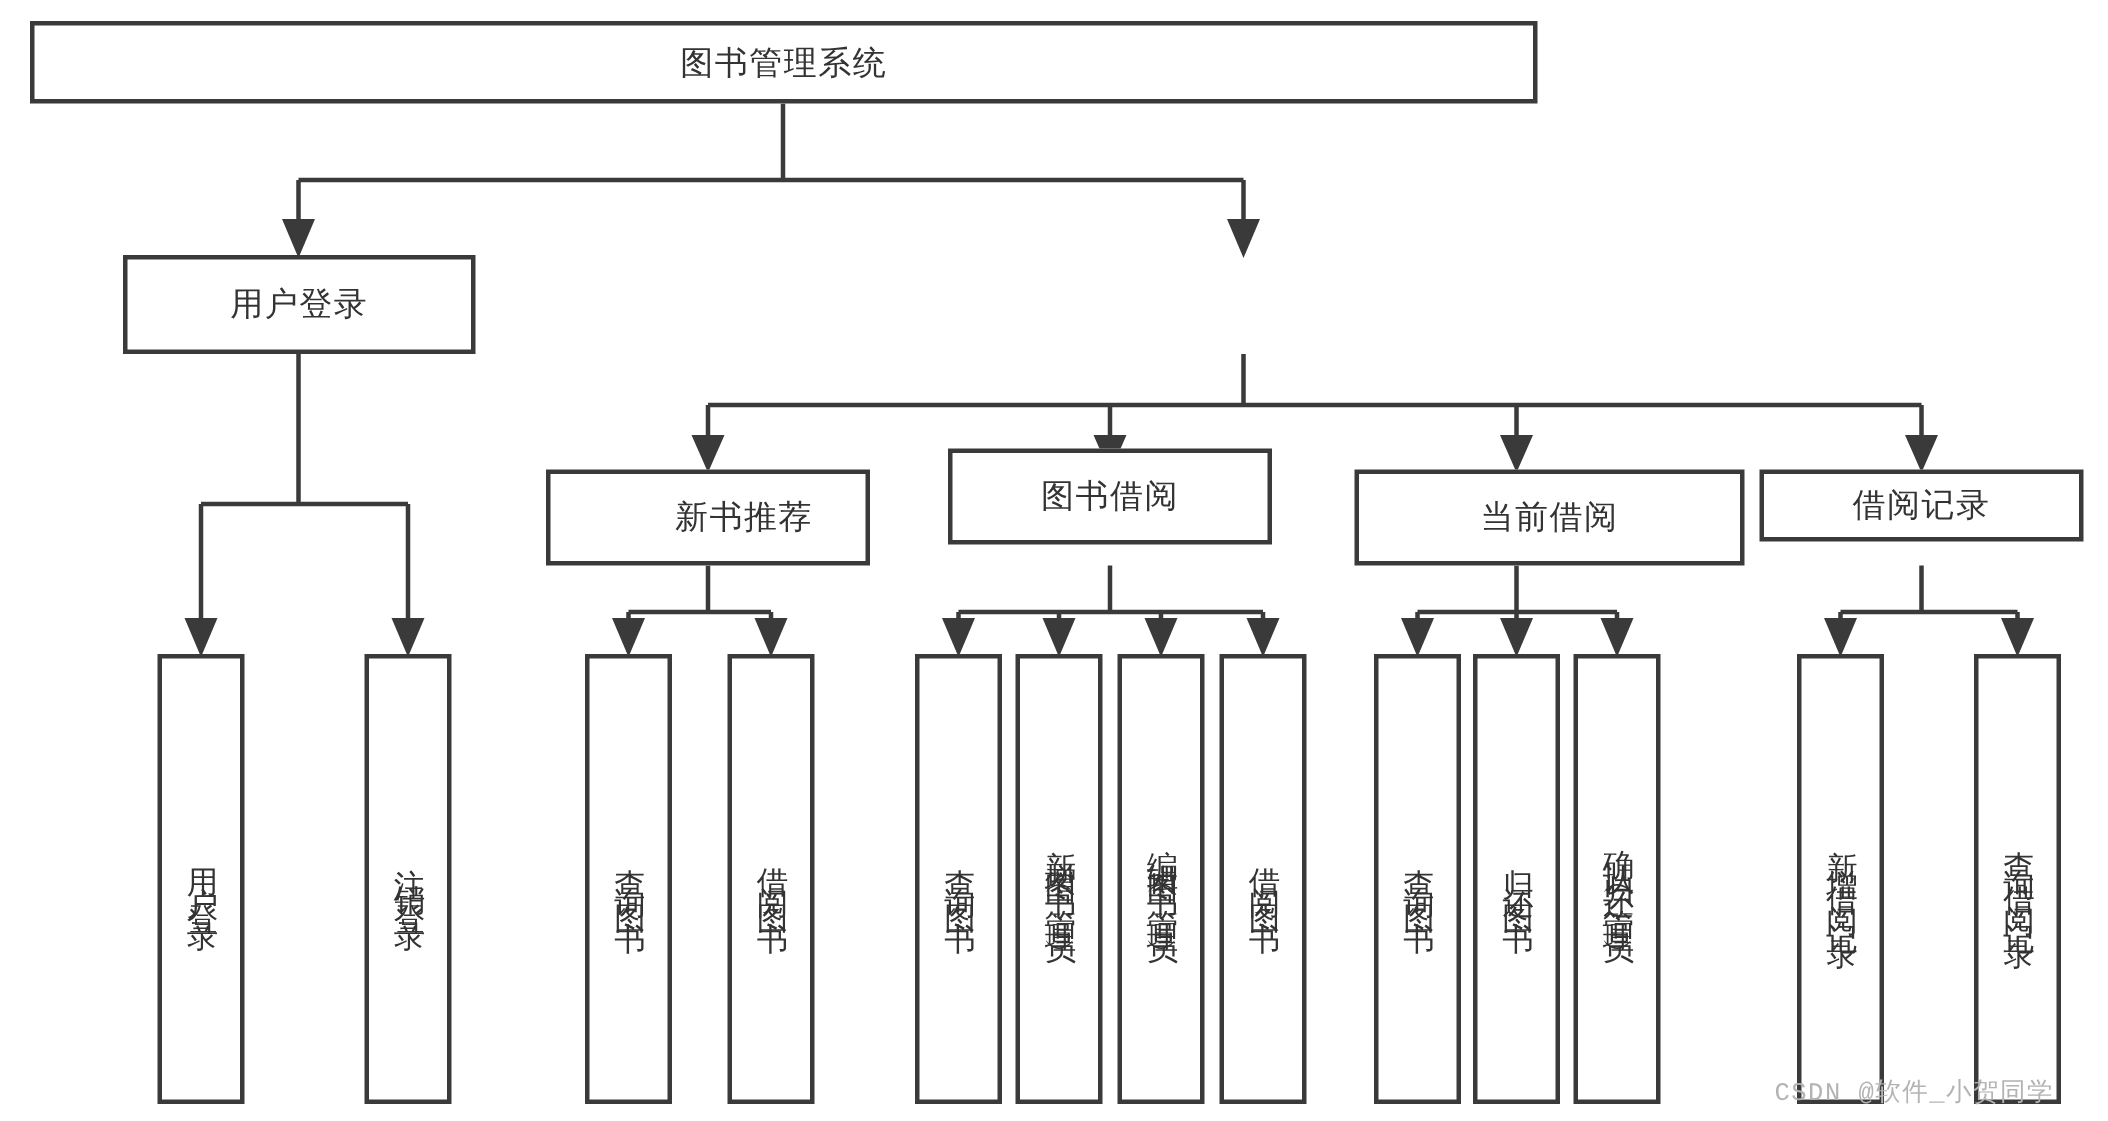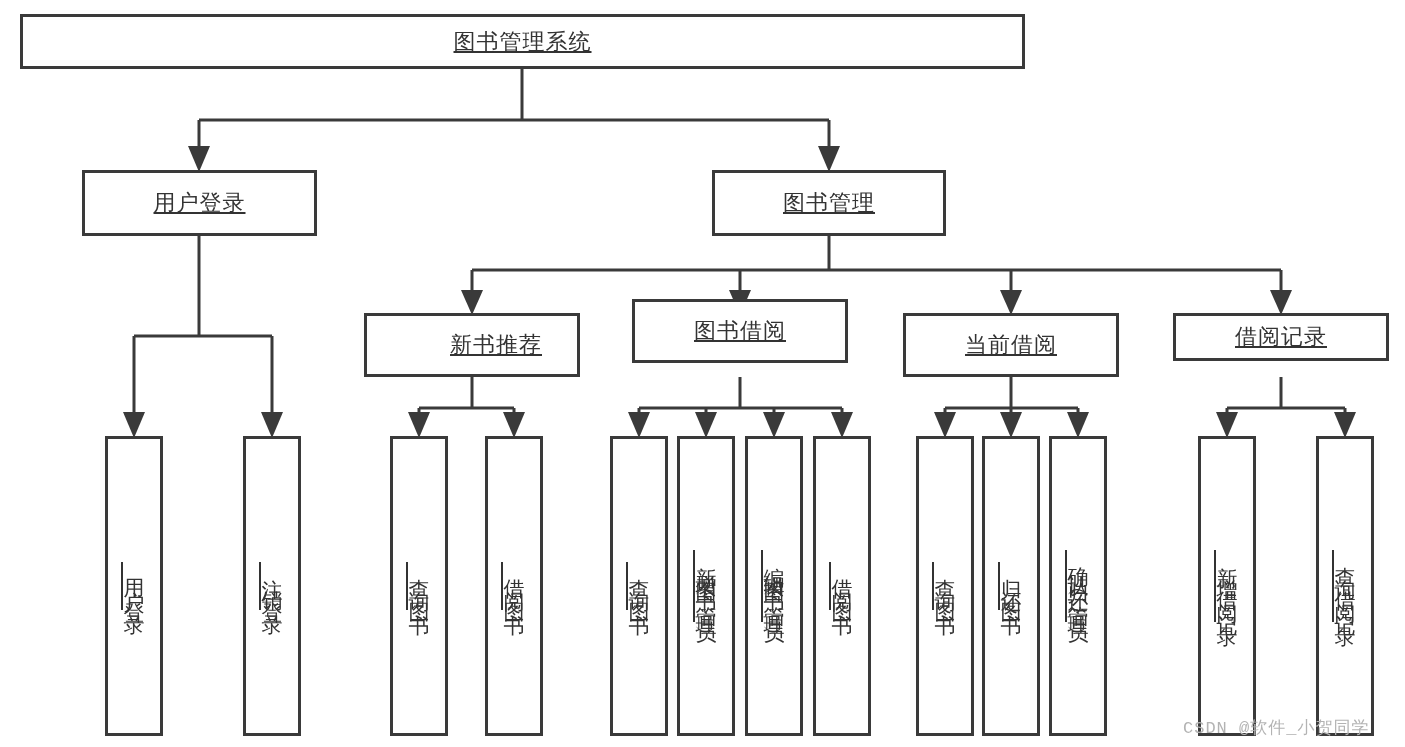--- a/index.html
+++ b/index.html
@@ -29,21 +29,20 @@
     box-sizing: border-box;
     border: 3px solid var(--line);
     background: var(--background);
     display: flex;
     align-items: center;
     justify-content: center;
     color: var(--text);
     font-size: 22px;
     letter-spacing: 1px;
     white-space: nowrap;
-    text-decoration: underline;
   }
   .leaf {
     writing-mode: vertical-rl;
     text-orientation: mixed;
     font-size: 21px;
     letter-spacing: 12px;
     white-space: normal;
   }
   .leaf.dense { letter-spacing: 8px; }
   .watermark {
@@ -102,25 +101,24 @@
     <g>
       <path class="cline" d="M1281,377 V408 M1227,408 H1345 M1227,408 V414 M1345,408 V414"></path>
       <polygon class="ahead" points="1216,412 1238,412 1227,438"></polygon>
       <polygon class="ahead" points="1334,412 1356,412 1345,438"></polygon>
     </g>
   </svg>
 
   <div class="node" style="left:20px; top:14px; width:1005px; height:55px;">图书管理系统</div>
 
   <div class="node" style="left:82px; top:170px; width:235px; height:66px;">用户登录</div>
-  <div class="node" style="left:712px; top:170px; width:234px; height:66px;">图书管理</div>
 
   <div class="node" style="left:364px; top:313px; width:216px; height:64px;padding-left:48px;">新书推荐</div>
   <div class="node" style="left:632px; top:299px; width:216px; height:64px;">图书借阅</div>
-  <div class="node" style="left:903px; top:313px; width:216px; height:64px;">当前借阅</div>
+  <div class="node" style="left:903px; top:313px; width:260px; height:64px;">当前借阅</div>
   <div class="node" style="left:1173px; top:313px; width:216px; height:48px;">借阅记录</div>
 
   <div class="node leaf" style="left:105px; top:436px; width:58px; height:300px;">用户登录</div>
   <div class="node leaf" style="left:243px; top:436px; width:58px; height:300px;">注销登录</div>
 
   <div class="node leaf" style="left:390px; top:436px; width:58px; height:300px;">查询图书</div>
   <div class="node leaf" style="left:485px; top:436px; width:58px; height:300px;">借阅图书</div>
 
   <div class="node leaf" style="left:610px; top:436px; width:58px; height:300px;">查询图书</div>
   <div class="node leaf dense" style="left:677px; top:436px; width:58px; height:300px;">新增图书（管理员）</div>

